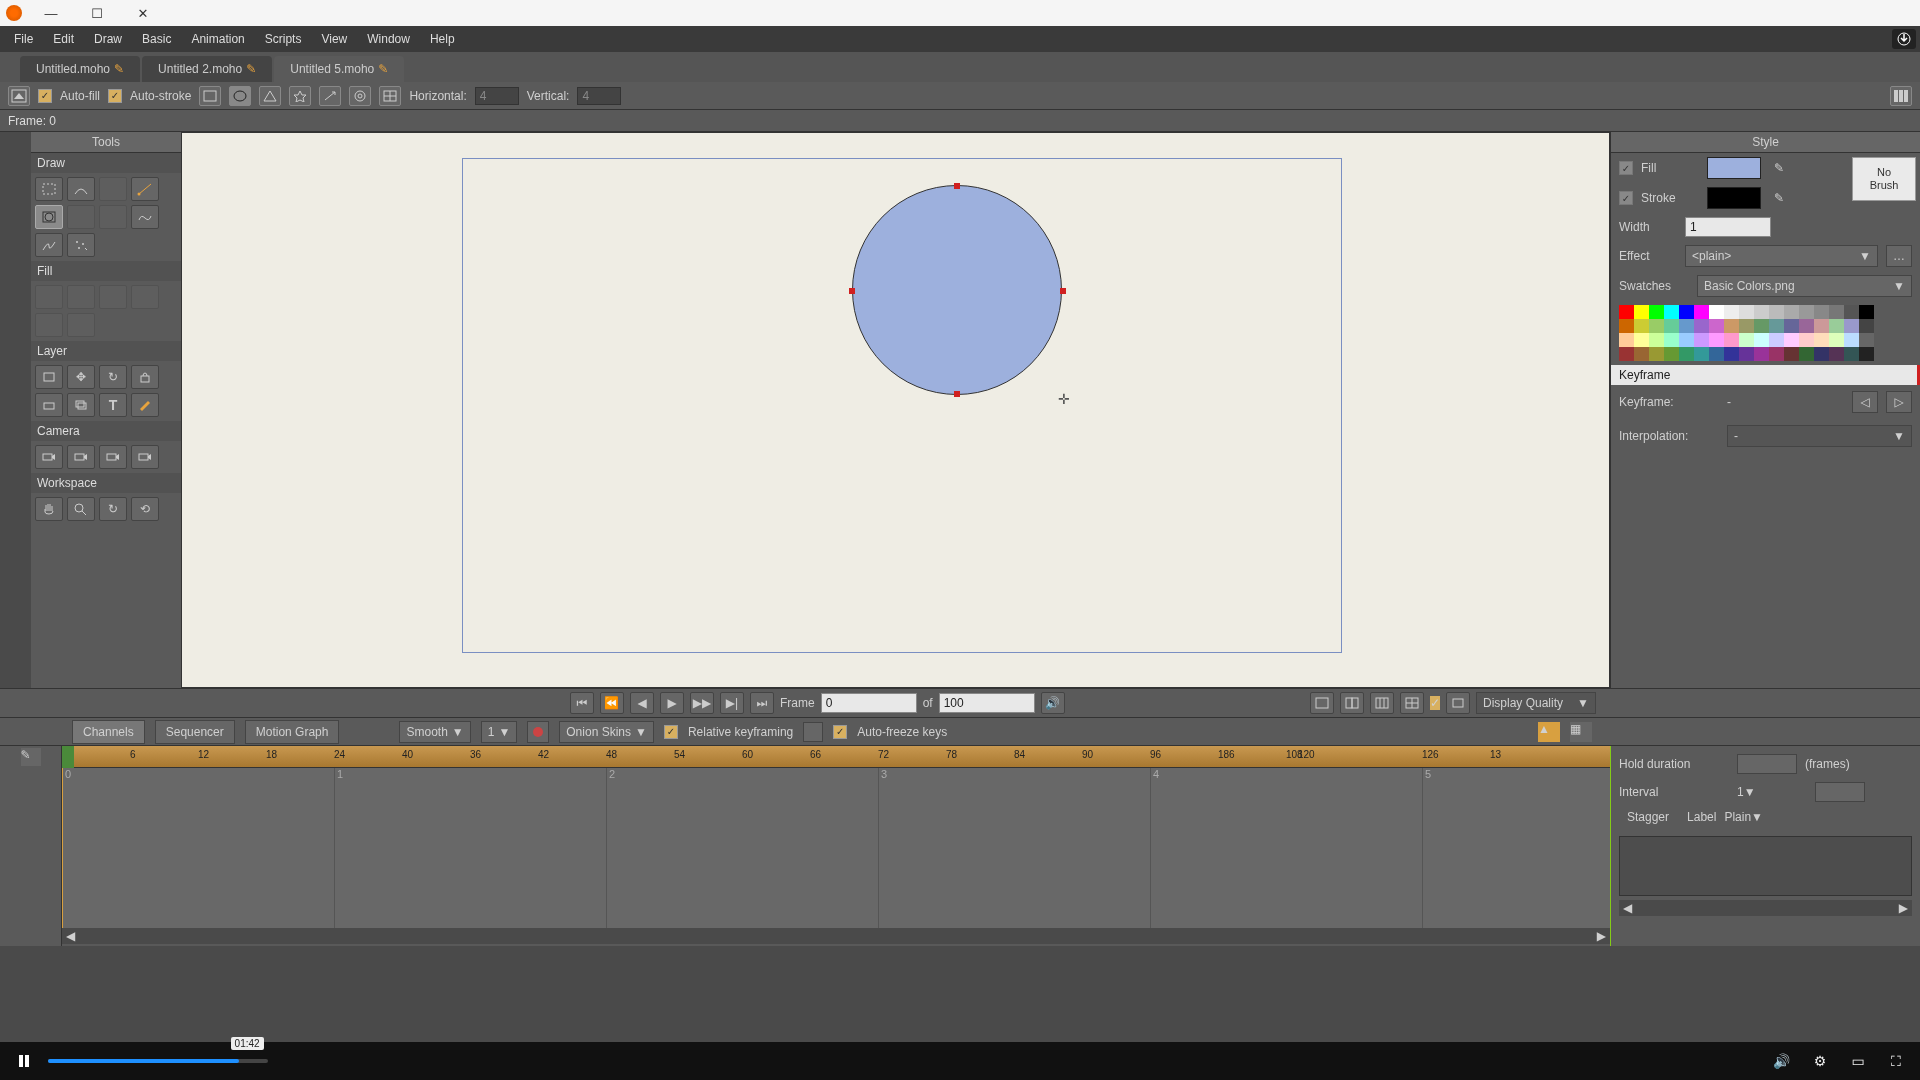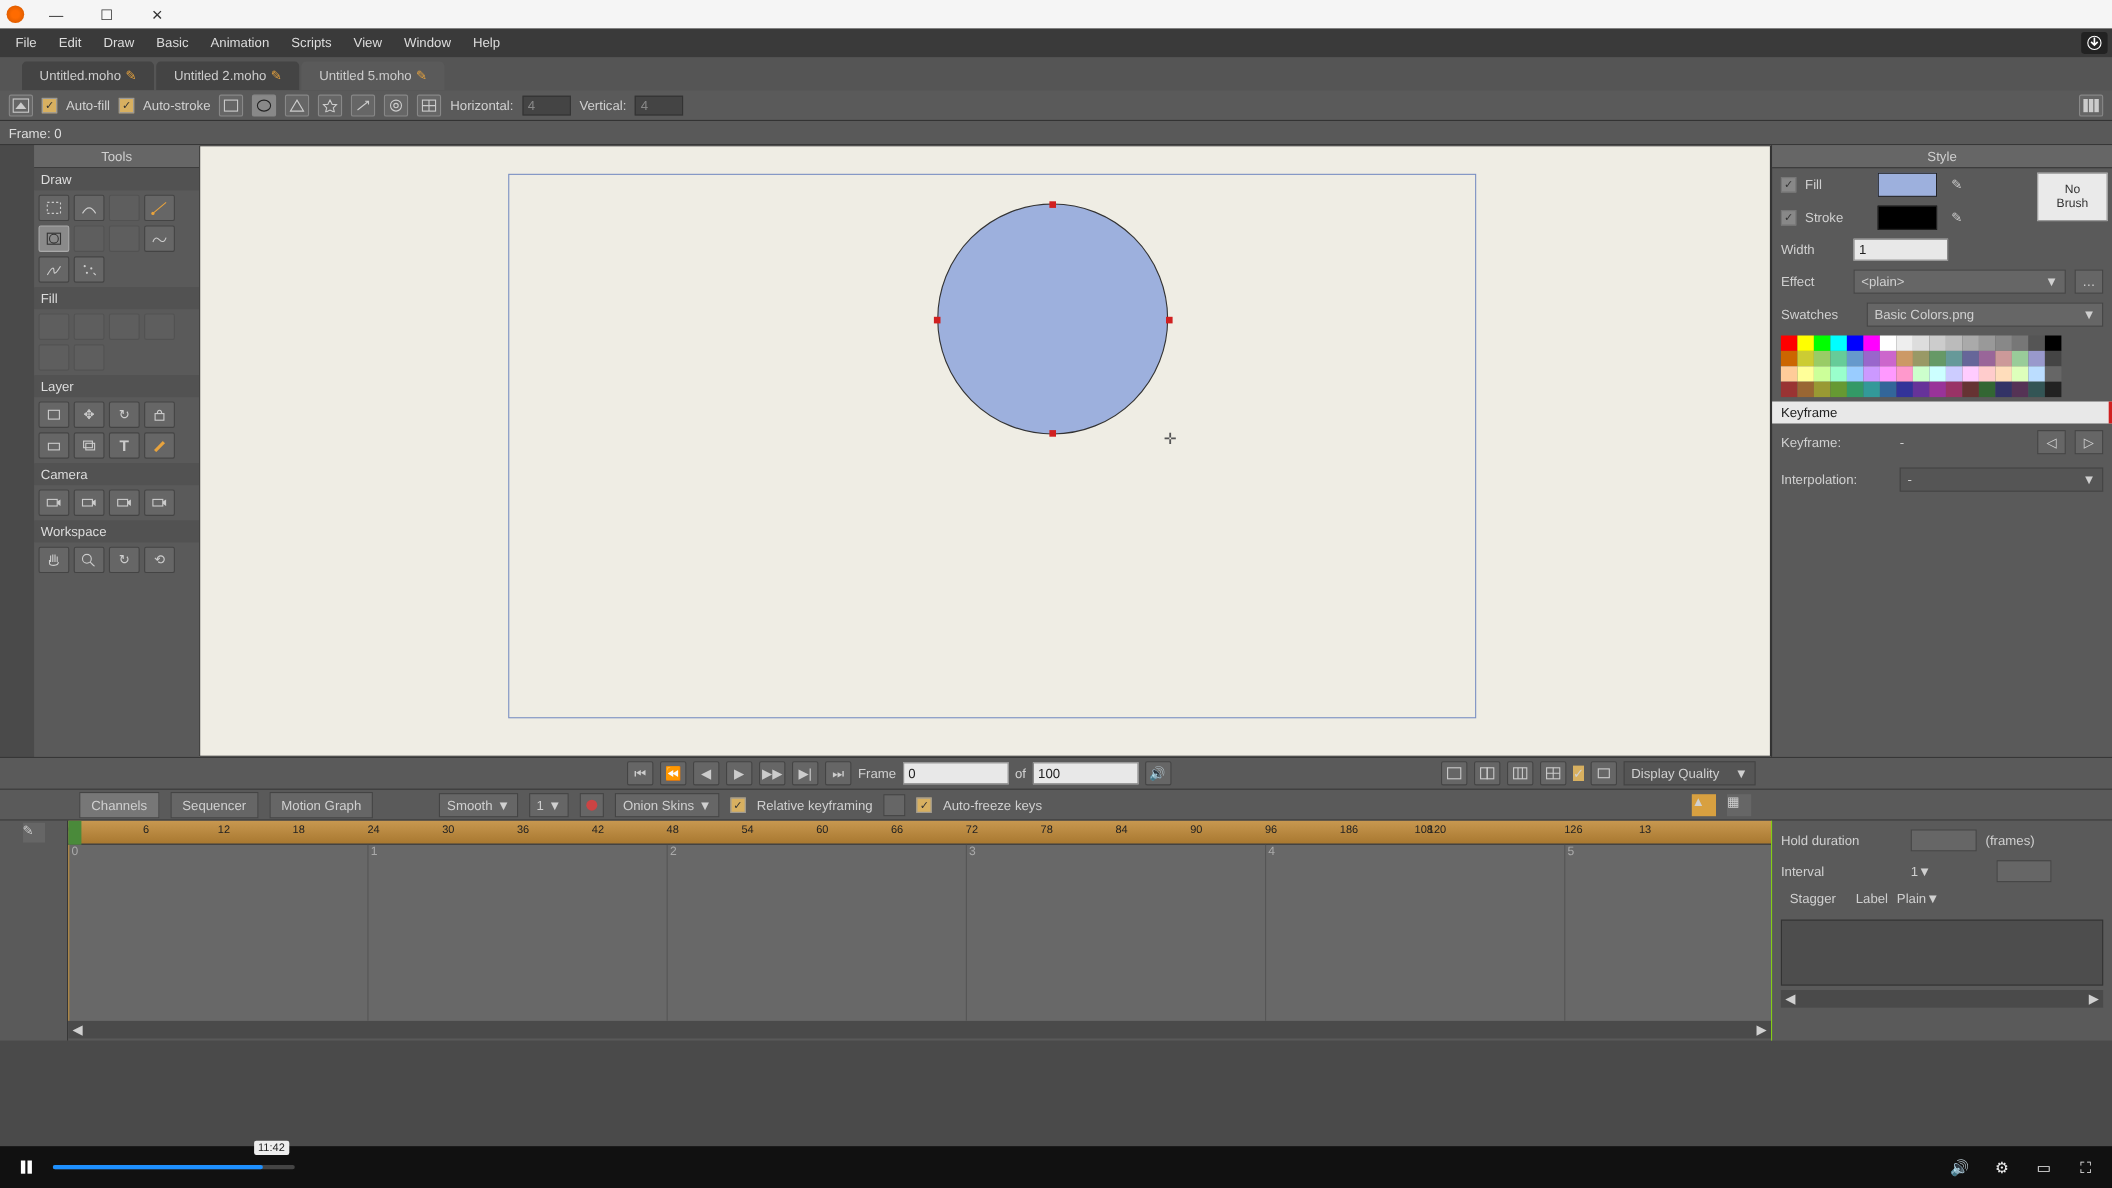--- a/index.html
+++ b/index.html
@@ -593,21 +593,21 @@
       <div class="pb" style="width:20px;height:18px;background:#666">✎</div>
     </div>
   </div>
   <div class="timeline-body">
     <div class="ruler" id="ruler">
         <div class="tick" style="left: 0px;">0</div>
         <div class="tick" style="left: 68px;">6</div>
         <div class="tick" style="left: 136px;">12</div>
         <div class="tick" style="left: 204px;">18</div>
         <div class="tick" style="left: 272px;">24</div>
-        <div class="tick" style="left: 340px;">30</div>
+        <div class="tick" style="left: 340px;">40</div>
         <div class="tick" style="left: 408px;">36</div>
         <div class="tick" style="left: 476px;">42</div>
         <div class="tick" style="left: 544px;">48</div>
         <div class="tick" style="left: 612px;">54</div>
         <div class="tick" style="left: 680px;">60</div>
         <div class="tick" style="left: 748px;">66</div>
         <div class="tick" style="left: 816px;">72</div>
         <div class="tick" style="left: 884px;">78</div>
         <div class="tick" style="left: 952px;">84</div>
         <div class="tick" style="left: 1020px;">90</div>
@@ -668,20 +668,20 @@
   <div class="vbtn">
       <svg width="14" height="14">
         <rect x="2" y="1" width="4" height="12" fill="#fff"></rect>
         <rect x="8" y="1" width="4" height="12" fill="#fff"></rect>
       </svg>
     </div>
   <div class="progress">
     <div class="progress-track">
         <div class="progress-fill"></div>
       </div>
-    <div class="ts-badge">11:42</div>
+    <div class="ts-badge">01:42</div>
   </div>
   <div class="spacer"></div>
   <div class="vbtn">🔊</div>
   <div class="vbtn">⚙</div>
   <div class="vbtn">▭</div>
   <div class="vbtn">⛶</div>
 </div>
 
 </body></html>

